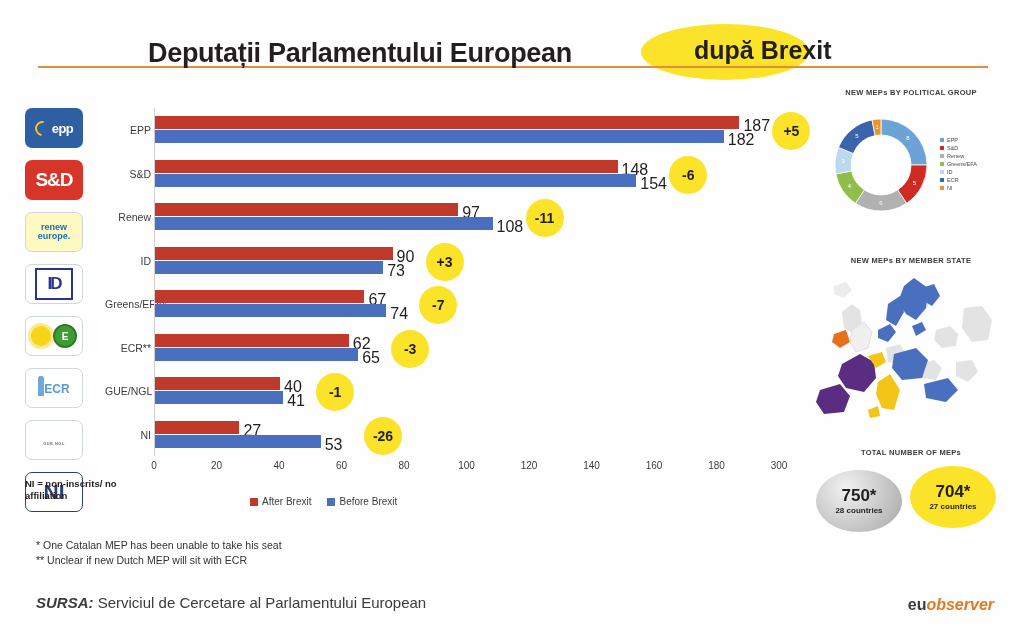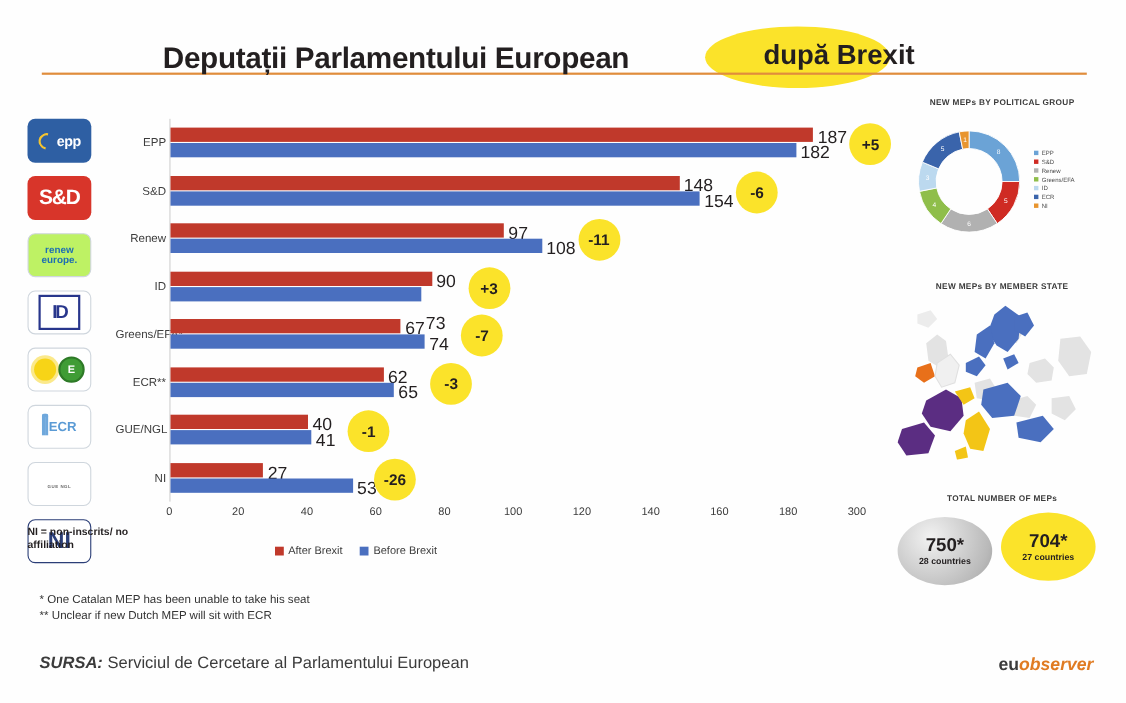--- a/index.html
+++ b/index.html
@@ -35,21 +35,21 @@
   
   .logo-col{position:absolute;left:25px;top:108px;width:66px;height:370px;}
   .logo-tile{
     position:absolute;left:0;width:58px;height:40px;
     border-radius:7px;overflow:hidden;
     display:flex;align-items:center;justify-content:center;
     box-sizing:border-box;
   }
   .t-epp{top:0;background:#2e5fa3;}
   .t-sd{top:52px;background:#d8352a;}
-  .t-renew{top:104px;background:#bef264;border:1px solid #cfd6dd;}
+  .t-renew{top:104px;background:#fef9c3;border:1px solid #cfd6dd;}
   .t-id{top:156px;background:#ffffff;border:1px solid #cfd6dd;}
   .t-green{top:208px;background:#ffffff;border:1px solid #cfd6dd;}
   .t-ecr{top:260px;background:#ffffff;border:1px solid #cfd6dd;}
   .t-gue{top:312px;background:#ffffff;border:1px solid #cfd6dd;}
   .t-ni{top:364px;background:#ffffff;border:1px solid #2b3e77;}
 
   .epp-txt{color:#ffffff;font-size:13px;font-weight:bold;letter-spacing:-0.5px;}
   .epp-moon{
     display:inline-block;width:11px;height:11px;border-radius:50%;
     border:2px solid #f4c430;border-right-color:transparent;border-bottom-color:transparent;
@@ -220,21 +220,21 @@
           <div class="val" style="left: 467.5px; top: 52.5px;">148</div>
           <div class="bar before" style="left: 1px; top: 65.5px; width: 481.25px;"></div>
           <div class="val" style="left: 486.25px; top: 66.5px;">154</div>
           <div class="bar after" style="left: 1px; top: 95px; width: 303.125px;"></div>
           <div class="val" style="left: 308.125px; top: 96px; text-align: right;">97</div>
           <div class="bar before" style="left: 1px; top: 109px; width: 337.5px;"></div>
           <div class="val" style="left: 342.5px; top: 110px;">108</div>
           <div class="bar after" style="left: 1px; top: 138.5px; width: 237.5px;"></div>
           <div class="val" style="left: 242.5px; top: 139.5px;">90</div>
           <div class="bar before" style="left: 1px; top: 152.5px; width: 228.125px;"></div>
-          <div class="val" style="left: 233.125px; top: 153.5px; margin-top: 24px;">73</div>
+          <div class="val" style="left: 233.125px; top: 153.5px;">73</div>
           <div class="bar after" style="left: 1px; top: 182px; width: 209.375px;"></div>
           <div class="val" style="left: 214.375px; top: 183px;">67</div>
           <div class="bar before" style="left: 1px; top: 196px; width: 231.25px;"></div>
           <div class="val" style="left: 236.25px; top: 197px;">74</div>
           <div class="bar after" style="left: 1px; top: 225.5px; width: 193.75px;"></div>
           <div class="val" style="left: 198.75px; top: 226.5px;">62</div>
           <div class="bar before" style="left: 1px; top: 239.5px; width: 203.125px;"></div>
           <div class="val" style="left: 208.125px; top: 240.5px;">65</div>
           <div class="bar after" style="left: 1px; top: 269px; width: 125px;"></div>
           <div class="val" style="left: 130px; top: 270px;">40</div>
@@ -246,21 +246,21 @@
           <div class="val" style="left: 170.625px; top: 327.5px;">53</div>
         </div>
       <div id="badges">
           <div class="badge" style="width: 38px; height: 38px; left: 618.375px; top: 4px;">+5</div>
           <div class="badge" style="width: 38px; height: 38px; left: 515.25px; top: 47.5px;">-6</div>
           <div class="badge" style="width: 38px; height: 38px; left: 371.5px; top: 91px;">-11</div>
           <div class="badge" style="width: 38px; height: 38px; left: 271.5px; top: 134.5px;">+3</div>
           <div class="badge" style="width: 38px; height: 38px; left: 265.25px; top: 178px;">-7</div>
           <div class="badge" style="width: 38px; height: 38px; left: 237.125px; top: 221.5px;">-3</div>
           <div class="badge" style="width: 38px; height: 38px; left: 162.125px; top: 265px;">-1</div>
-          <div class="badge" style="width: 38px; height: 38px; left: 186px; top: 308.5px; text-align: center;">-26</div>
+          <div class="badge" style="width: 38px; height: 38px; left: 210px; top: 308.5px; text-align: center;">-26</div>
         </div>
     </div>
     <div class="xaxis" id="xaxis">
         <div class="tick" style="left: 0px;">0</div>
         <div class="tick" style="left: 62.5px;">20</div>
         <div class="tick" style="left: 125px;">40</div>
         <div class="tick" style="left: 187.5px;">60</div>
         <div class="tick" style="left: 250px;">80</div>
         <div class="tick" style="left: 312.5px;">100</div>
         <div class="tick" style="left: 375px;">120</div>

